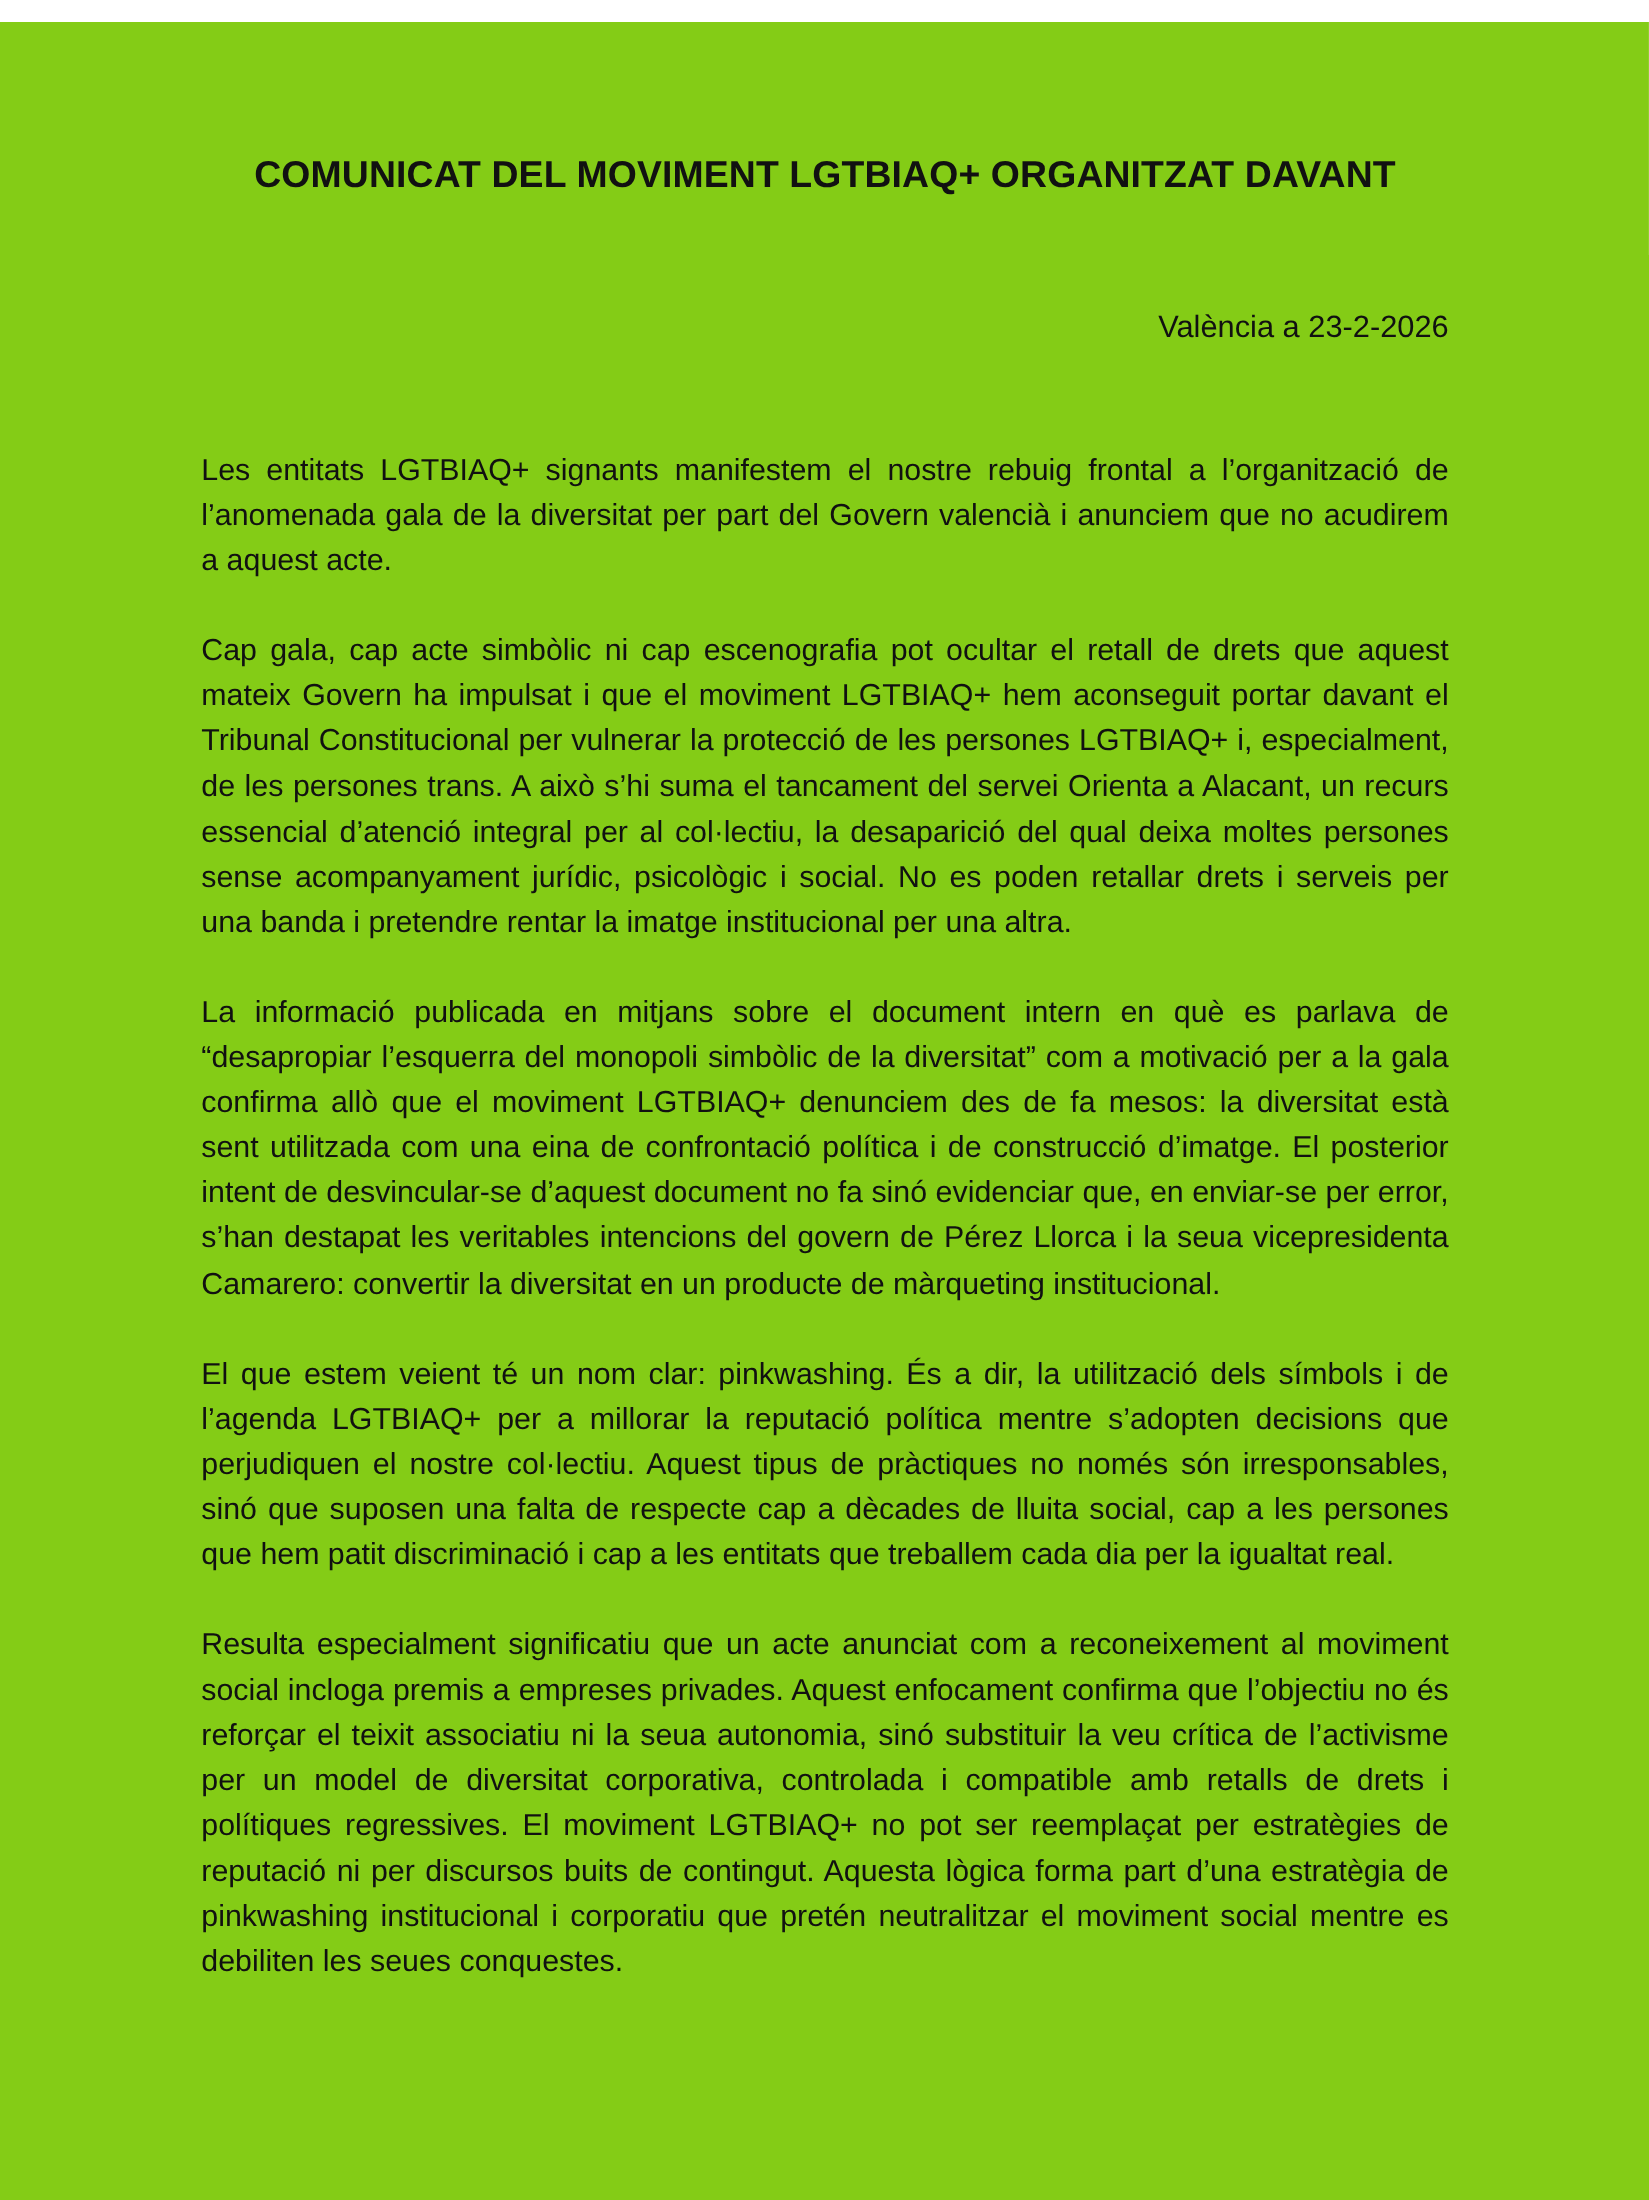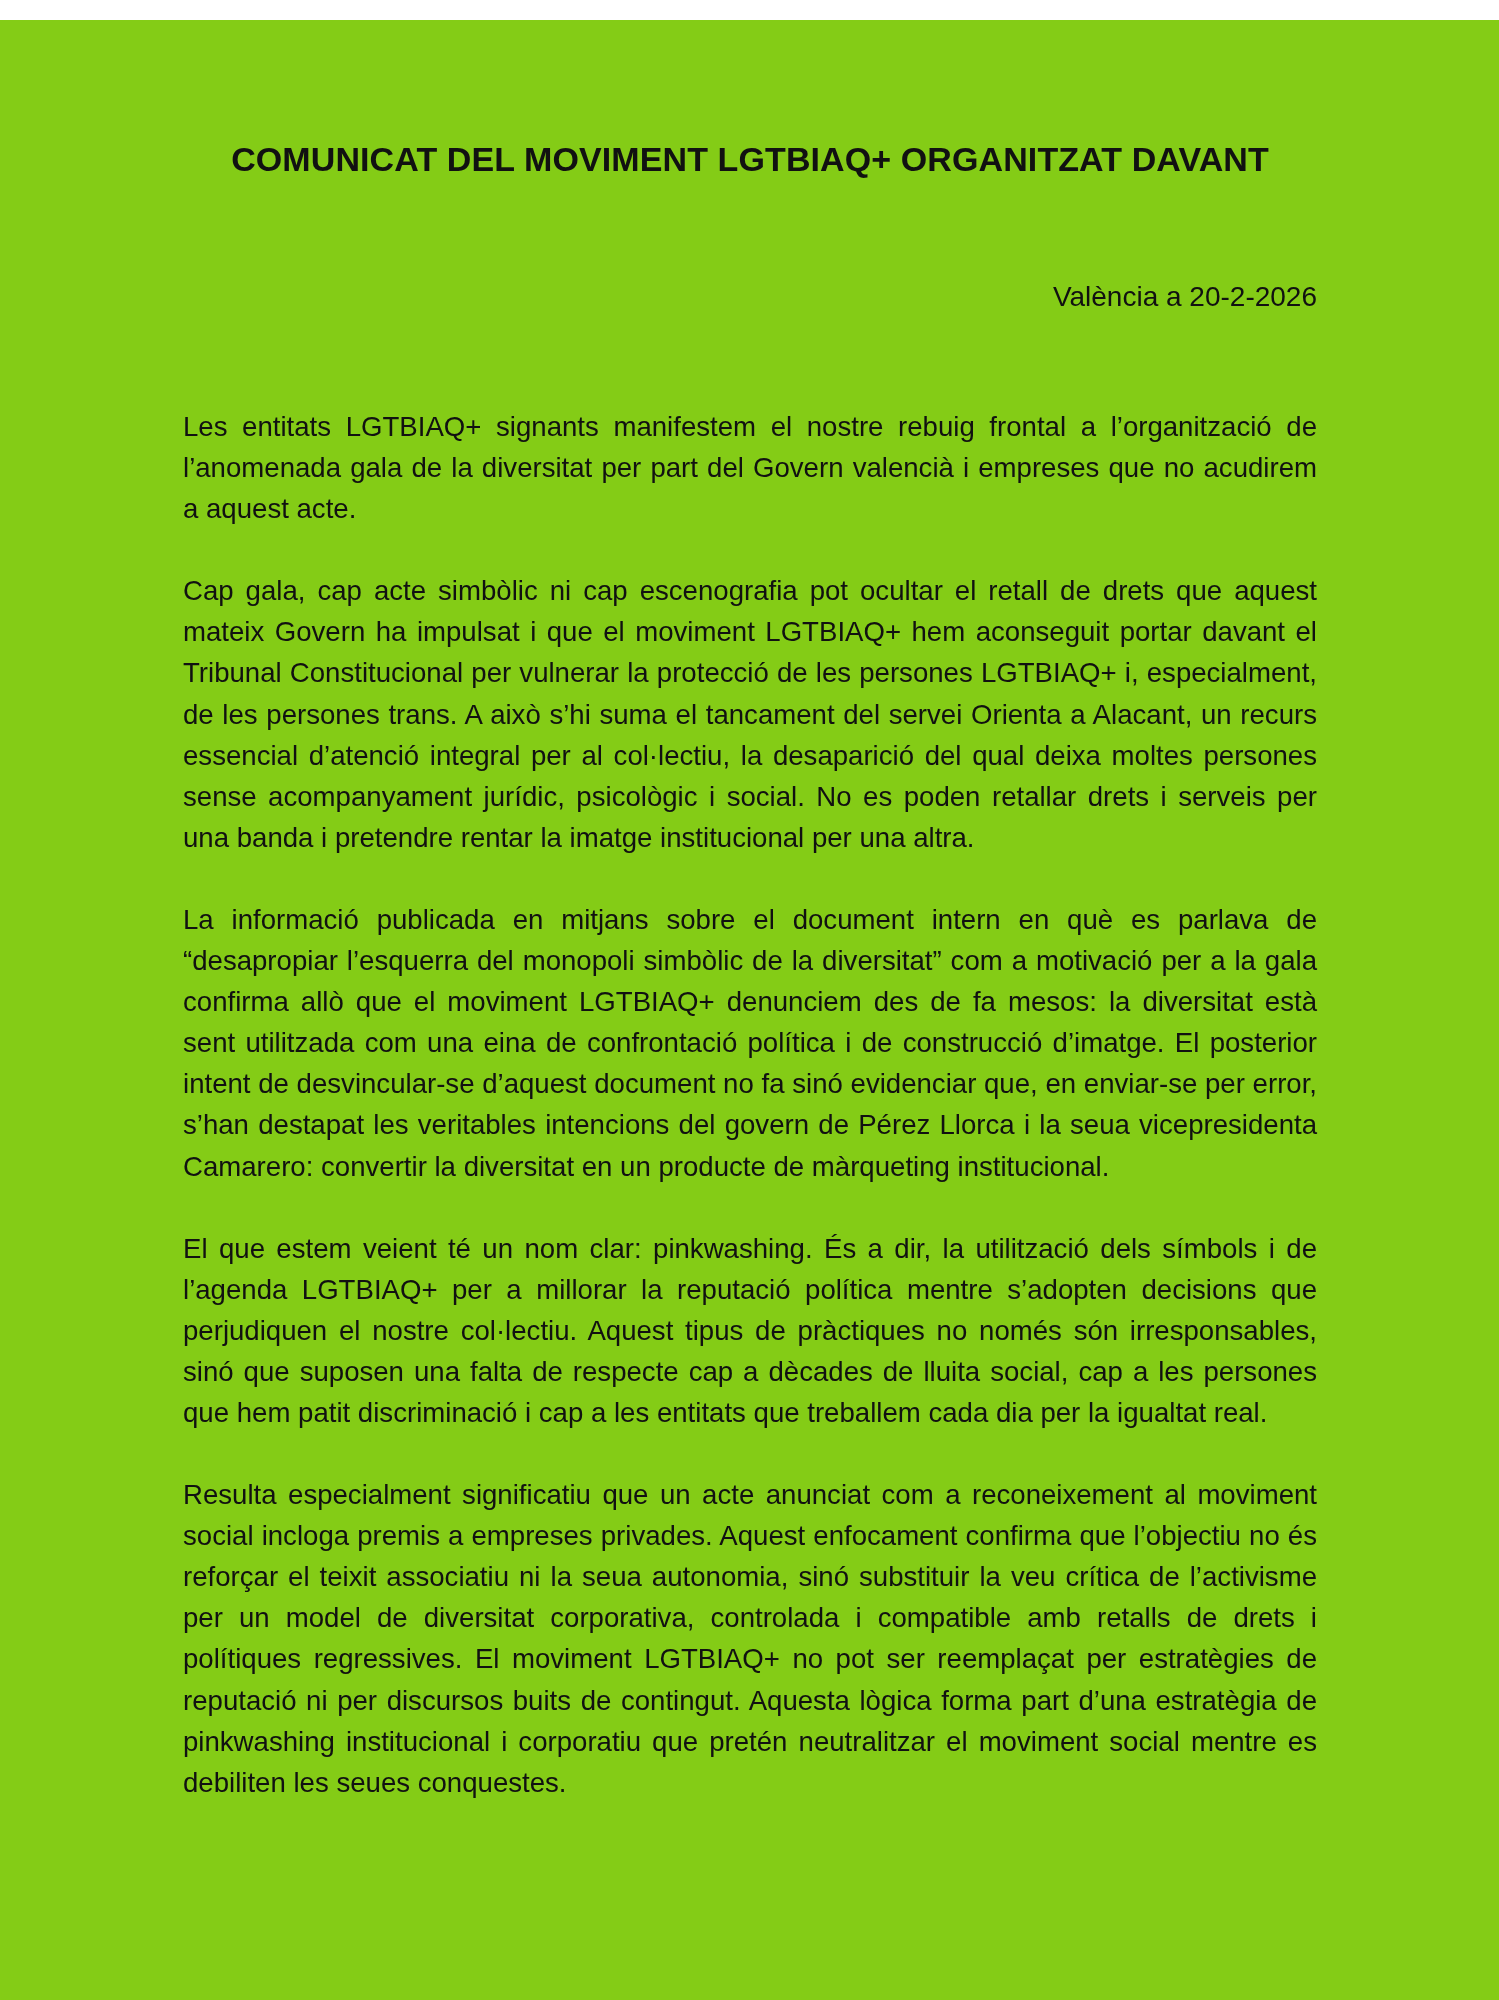--- a/index.html
+++ b/index.html
@@ -59,22 +59,22 @@
     }
   </style>
 </head>
 <body>
 
 <div class="page">
   <h1 class="title">
     <span>COMUNICAT DEL MOVIMENT LGTBIAQ+ ORGANITZAT DAVANT</span>
   </h1>
 
-  <p class="date">València a 20-2-2026</p>
+  <p class="date">València a 23-2-2026</p>
 
   <div class="body">
-    <p>Les entitats LGTBIAQ+ signants manifestem el nostre rebuig frontal a l’organització de l’anomenada gala de la diversitat per part del Govern valencià i empreses que no acudirem a aquest acte.</p>
+    <p>Les entitats LGTBIAQ+ signants manifestem el nostre rebuig frontal a l’organització de l’anomenada gala de la diversitat per part del Govern valencià i anunciem que no acudirem a aquest acte.</p>
     <p>Cap gala, cap acte simbòlic ni cap escenografia pot ocultar el retall de drets que aquest mateix Govern ha impulsat i que el moviment LGTBIAQ+ hem aconseguit portar davant el Tribunal Constitucional per vulnerar la protecció de les persones LGTBIAQ+ i, especialment, de les persones trans. A això s’hi suma el tancament del servei Orienta a Alacant, un recurs essencial d’atenció integral per al col·lectiu, la desaparició del qual deixa moltes persones sense acompanyament jurídic, psicològic i social. No es poden retallar drets i serveis per una banda i pretendre rentar la imatge institucional per una altra.</p>
     <p>La informació publicada en mitjans sobre el document intern en què es parlava de “desapropiar l’esquerra del monopoli simbòlic de la diversitat” com a motivació per a la gala confirma allò que el moviment LGTBIAQ+ denunciem des de fa mesos: la diversitat està sent utilitzada com una eina de confrontació política i de construcció d’imatge. El posterior intent de desvincular-se d’aquest document no fa sinó evidenciar que, en enviar-se per error, s’han destapat les veritables intencions del govern de Pérez Llorca i la seua vicepresidenta Camarero: convertir la diversitat en un producte de màrqueting institucional.</p>
     <p>El que estem veient té un nom clar: pinkwashing. És a dir, la utilització dels símbols i de l’agenda LGTBIAQ+ per a millorar la reputació política mentre s’adopten decisions que perjudiquen el nostre col·lectiu. Aquest tipus de pràctiques no només són irresponsables, sinó que suposen una falta de respecte cap a dècades de lluita social, cap a les persones que hem patit discriminació i cap a les entitats que treballem cada dia per la igualtat real.</p>
     <p>Resulta especialment significatiu que un acte anunciat com a reconeixement al moviment social incloga premis a empreses privades. Aquest enfocament confirma que l’objectiu no és reforçar el teixit associatiu ni la seua autonomia, sinó substituir la veu crítica de l’activisme per un model de diversitat corporativa, controlada i compatible amb retalls de drets i polítiques regressives. El moviment LGTBIAQ+ no pot ser reemplaçat per estratègies de reputació ni per discursos buits de contingut. Aquesta lògica forma part d’una estratègia de pinkwashing institucional i corporatiu que pretén neutralitzar el moviment social mentre es debiliten les seues conquestes.</p>
   </div>
 </div>
 
 </body></html>

